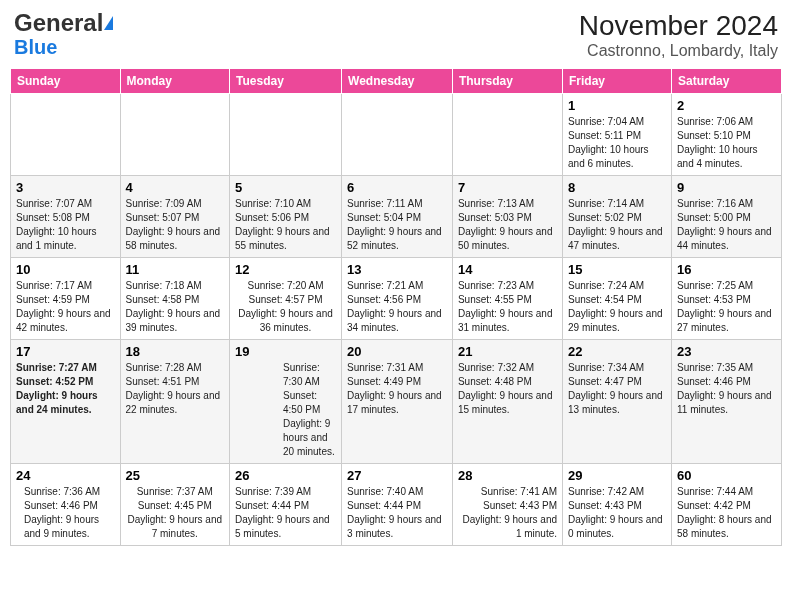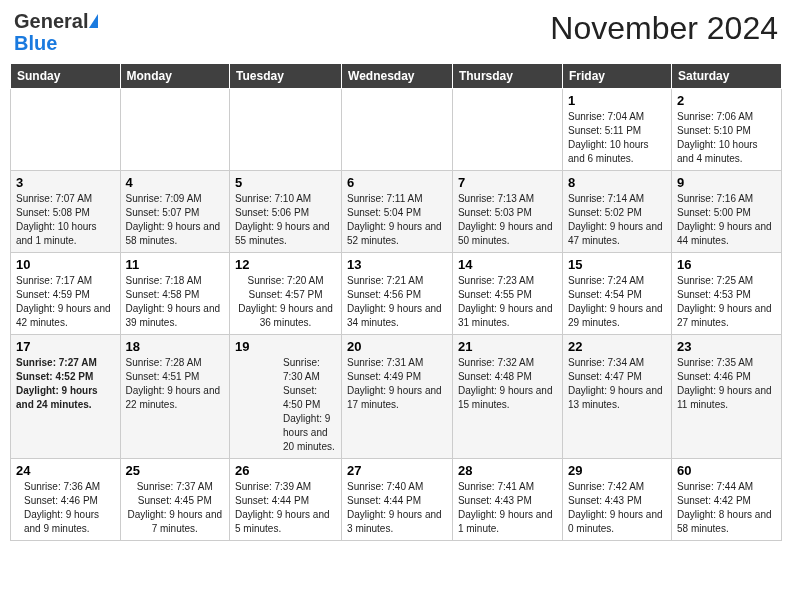--- a/index.html
+++ b/index.html
@@ -21,35 +21,35 @@
       display: flex;
       flex-direction: column;
       font-size: 18px;
       font-weight: bold;
       line-height: 1.1;
     }
     .title-area {
       text-align: right;
     }
     .month-title {
-      font-size: 32px;
+      font-size: 28px;
       font-weight: normal;
       color: #222;
     }
     .location-title {
       font-size: 16px;
       color: #555;
     }
     .calendar-table {
       width: 100%;
       border-collapse: collapse;
       font-size: 11px;
     }
     .calendar-table th {
-      background: #404040;
+      background: #ec4899;
       color: #fff;
       text-align: left;
       padding: 5px 6px;
       font-size: 12px;
       font-weight: bold;
       border: 1px solid #fff;
     }
     .calendar-table td {
       border: 1px solid #ccc;
       vertical-align: top;
@@ -73,21 +73,21 @@
       color: #222;
       line-height: 1.4;
     }
     .empty-cell {
       background: #f9f9f9;
     }
     .logo-row {
       display: flex;
       align-items: center;
     }
-    .logo-text-general { color: #333; font-size: 20px; font-weight: bold; }
+    .logo-text-general { color: #333; font-size: 24px; font-weight: bold; }
     .logo-text-blue { color: #1a7adf; font-size: 20px; font-weight: bold; }
     .logo-triangle {
       width: 0;
       height: 0;
       border-left: 9px solid transparent;
       border-right: 0px solid transparent;
       border-bottom: 14px solid #1a7adf;
       display: inline-block;
       margin-left: 1px;
     }
@@ -100,20 +100,21 @@
     <div class="logo-row">
       <span class="logo-text-general">General</span>
       <span class="logo-triangle"></span>
     </div>
     <div>
       <span class="logo-text-blue">Blue</span>
     </div>
   </div>
   <div class="title-area">
     <div class="month-title">November 2024</div>
+    <div class="location-title">Castronno, Lombardy, Italy</div>
   </div>
 </div>
 
 <table class="calendar-table">
   <thead>
     <tr id="header-row">
     <th>Sunday</th>
         <th>Monday</th>
         <th>Tuesday</th>
         <th>Wednesday</th>
@@ -294,21 +295,21 @@
 Daylight: 9 hours and 5 minutes.</div>
         </td>
         <td>
           <span class="day-number">27</span>
           <div class="day-info" style="white-space: pre-line;">Sunrise: 7:40 AM
 Sunset: 4:44 PM
 Daylight: 9 hours and 3 minutes.</div>
         </td>
         <td>
           <span class="day-number">28</span>
-          <div class="day-info" style="white-space: pre-line;">Sunrise: 7:41 AM
+          <div class="day-info" style="white-space: pre-line; text-align: right;">Sunrise: 7:41 AM
 Sunset: 4:43 PM
 Daylight: 9 hours and 1 minute.</div>
         </td>
         <td>
           <span class="day-number">29</span>
           <div class="day-info" style="white-space: pre-line;">Sunrise: 7:42 AM
 Sunset: 4:43 PM
 Daylight: 9 hours and 0 minutes.</div>
         </td>
         <td>

